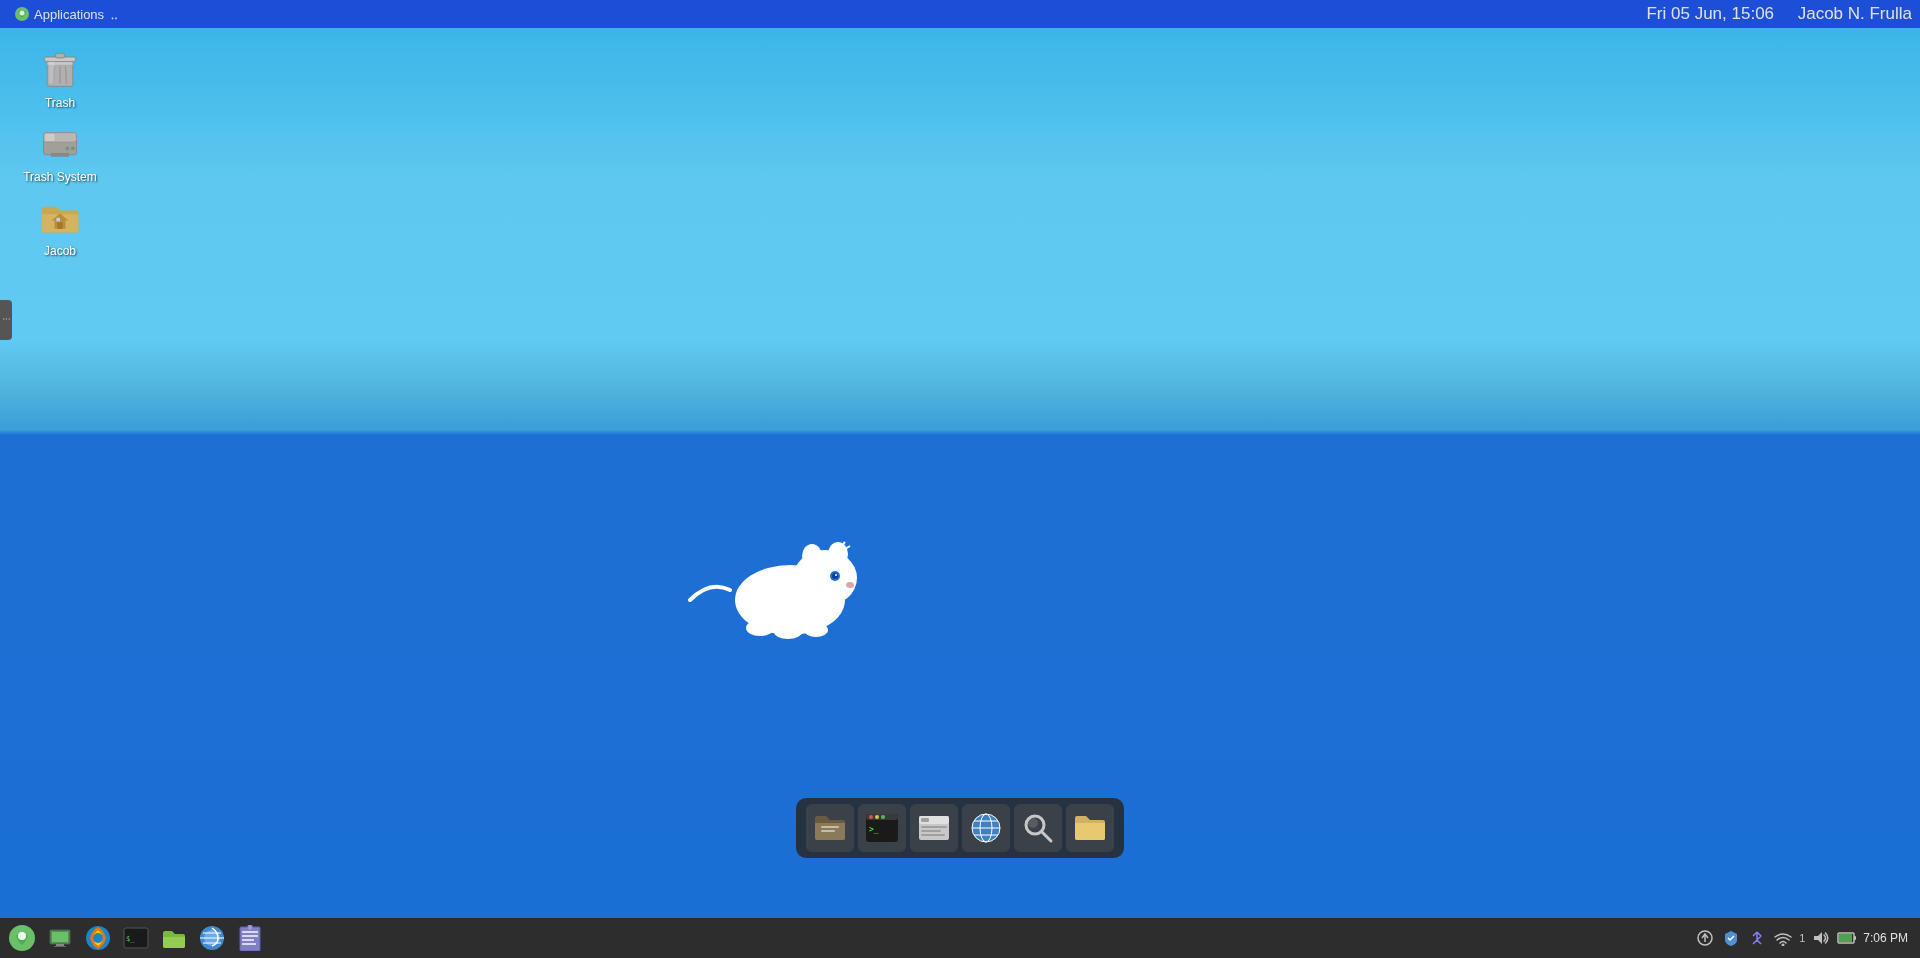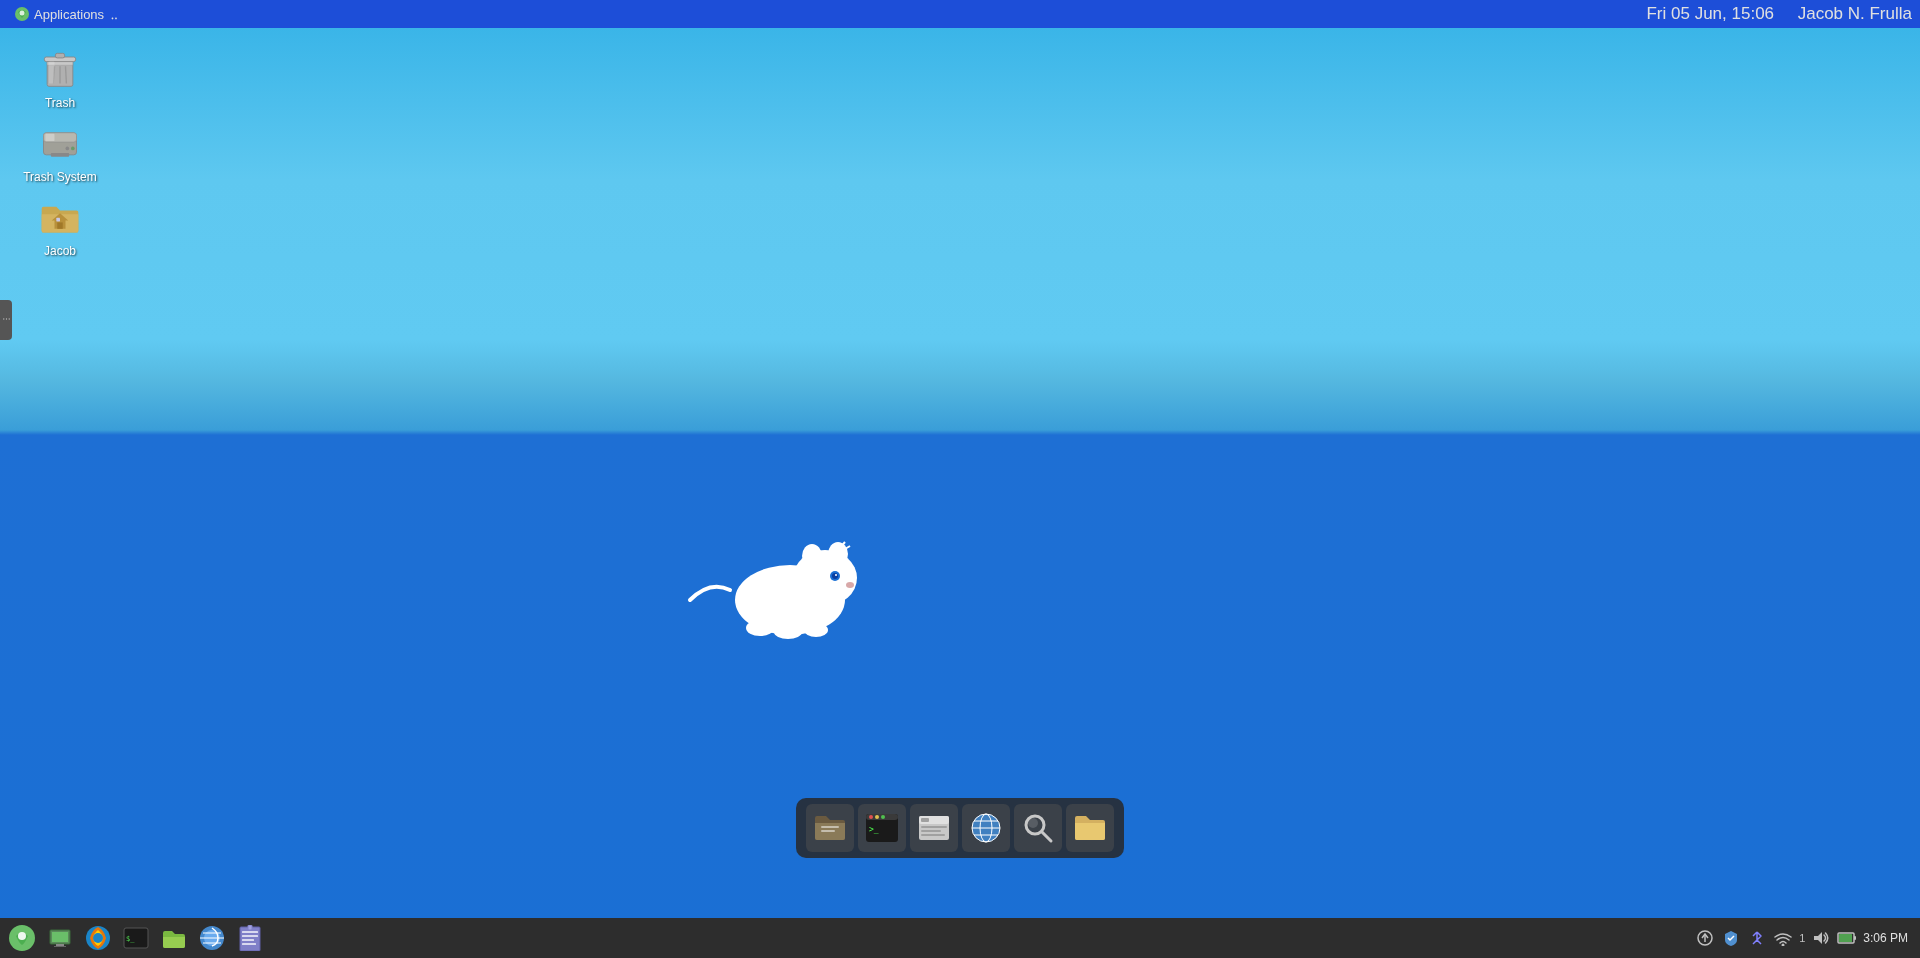--- a/index.html
+++ b/index.html
@@ -485,16 +485,16 @@
         <path d="M13.5 3 Q18 8 13.5 13" fill="none" stroke="#c0c0c0" stroke-width="1.5" stroke-linecap="round"></path>
       </svg>
     </div>
     <div class="tray-icon">
       <svg width="20" height="14" viewBox="0 0 20 14">
         <rect x="1" y="2" width="16" height="10" rx="1" fill="none" stroke="#c0c0c0" stroke-width="1.5"></rect>
         <rect x="17" y="5" width="2" height="4" rx="1" fill="#c0c0c0"></rect>
         <rect x="2" y="3" width="13" height="8" rx="0.5" fill="#50a050"></rect>
       </svg>
     </div>
-    <span class="taskbar-clock">3:06 PM</span>
+    <span class="taskbar-clock">7:06 PM</span>
   </div>
 
 </div>
 
 </body></html>

